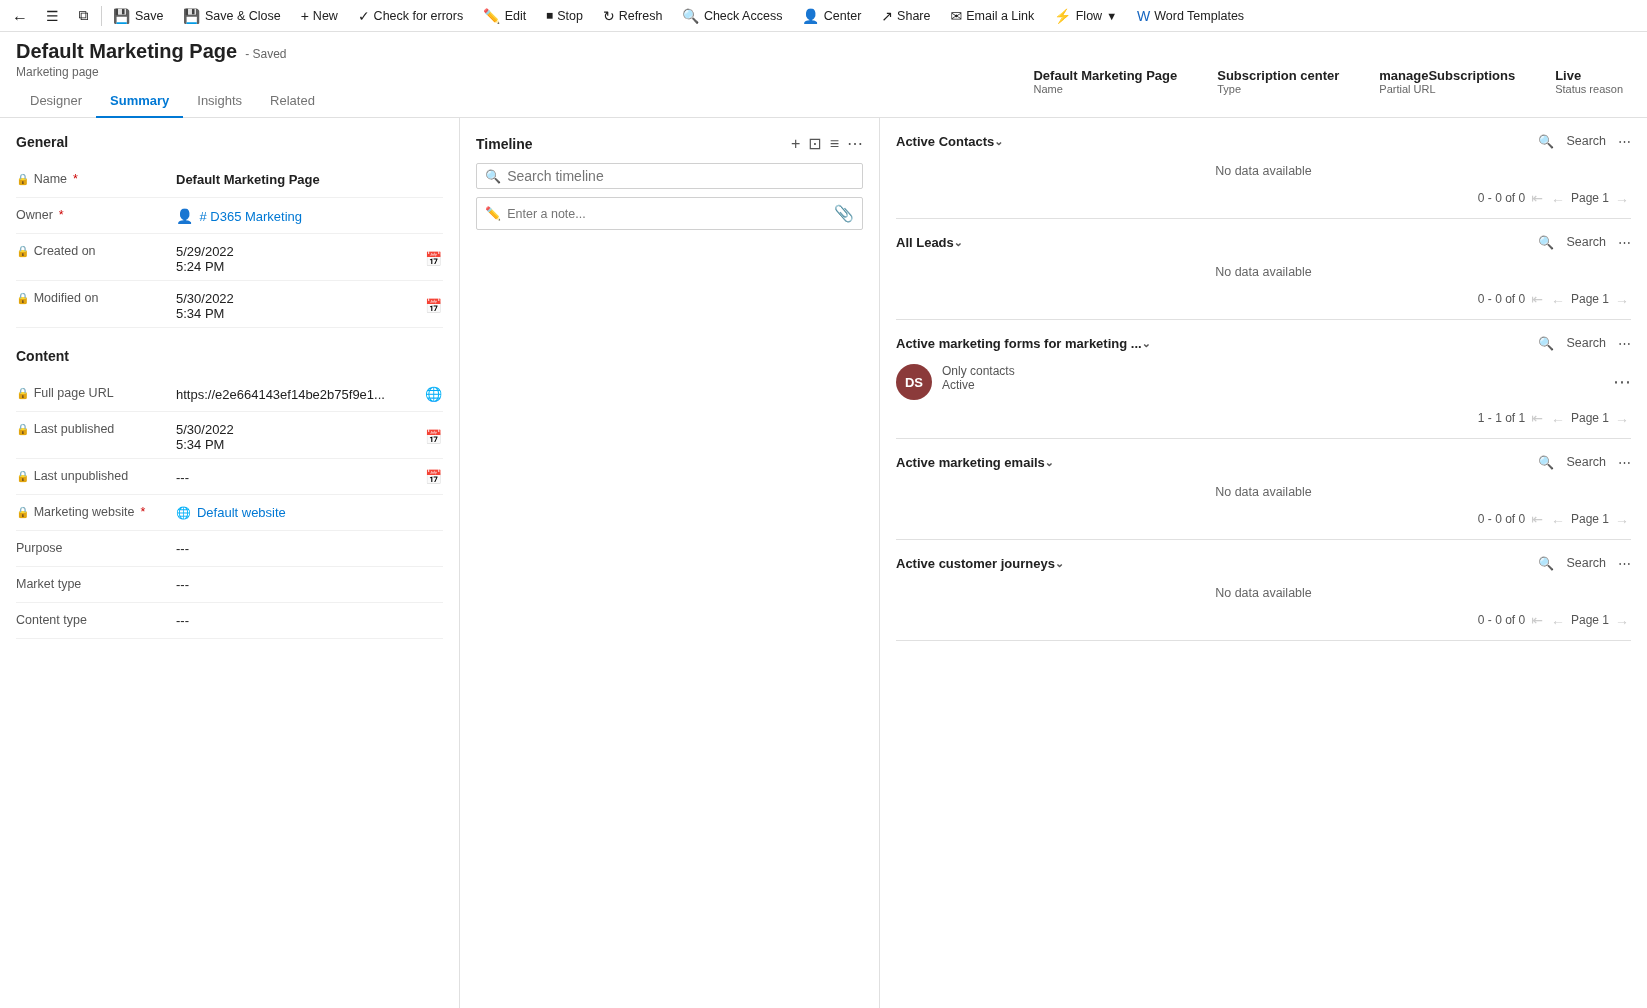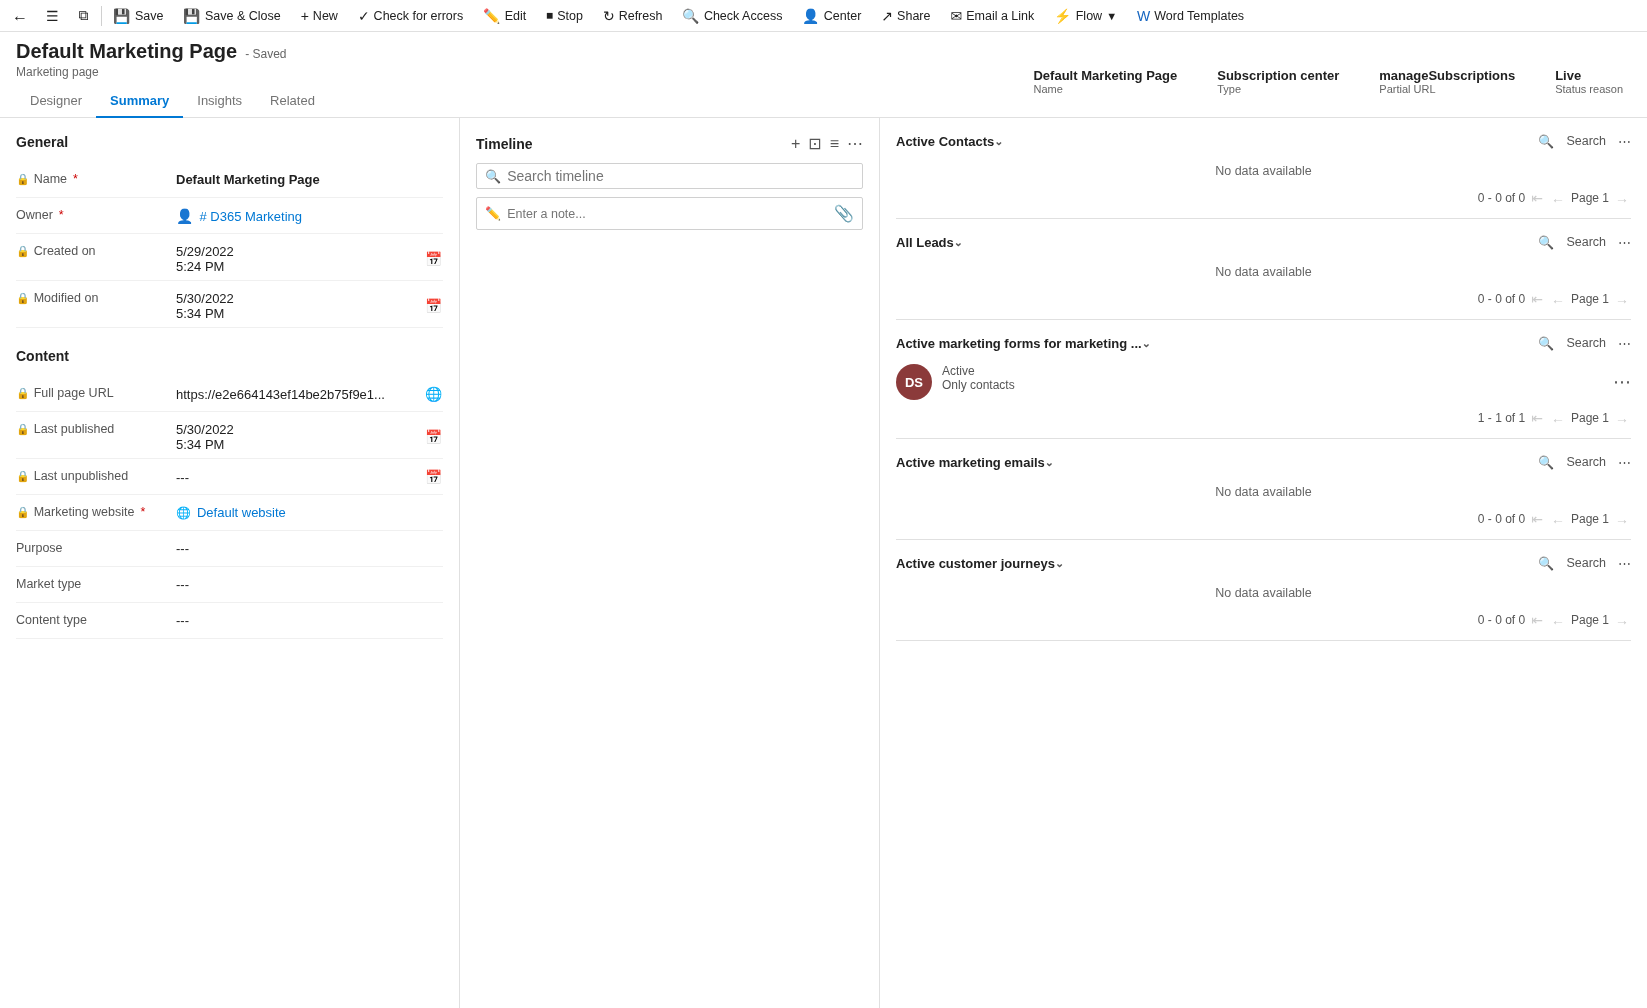--- a/index.html
+++ b/index.html
@@ -644,22 +644,22 @@
           <span class="related-search-btn">Search</span>
           <span>⋯</span>
         </div>
       </div>
 
       <div class="related-item">
         <div class="related-item-avatar">
           <span>DS</span>
         </div>
         <div class="related-item-content">
+          <div class="related-item-meta">Only contacts</div>
           <div class="related-item-meta">Active</div>
-          <div class="related-item-meta">Only contacts</div>
         </div>
         <span class="related-item-more">⋯</span>
       </div>
       <div class="pagination">
         <span>1 - 1 of 1</span>
         <span class="page-btn disabled">⇤</span>
         <span class="page-btn disabled">←</span>
         <span>Page 1</span>
         <span class="page-btn disabled">→</span>
       </div>

